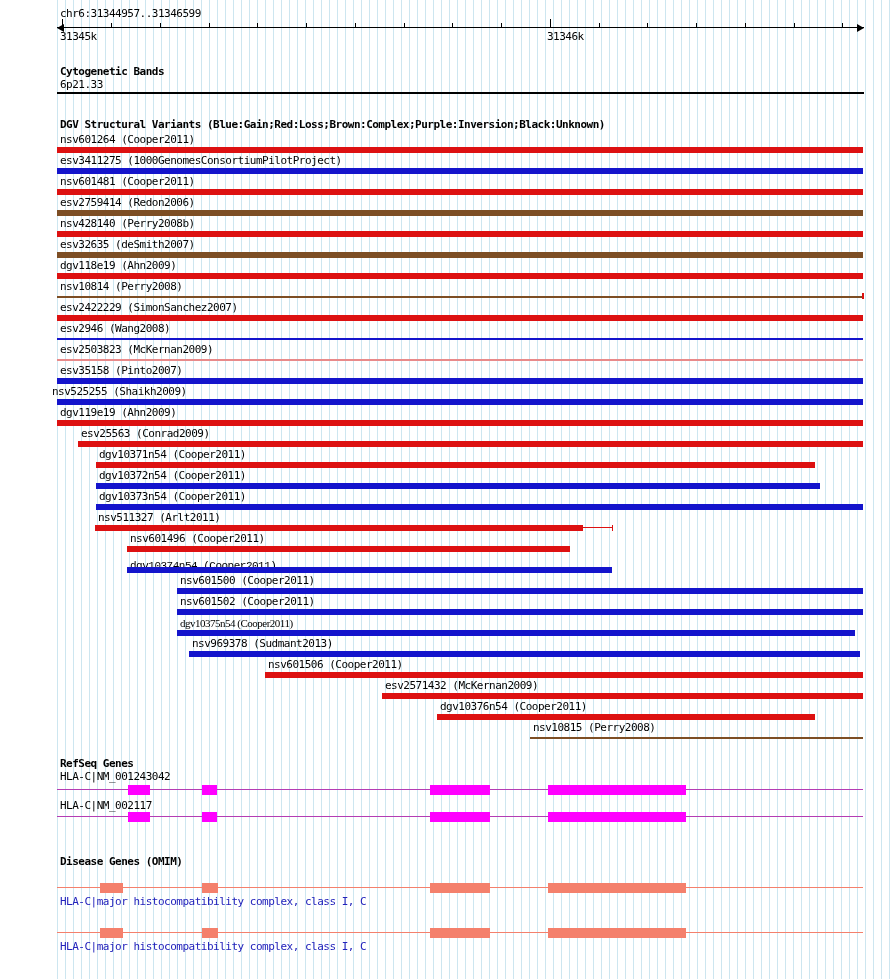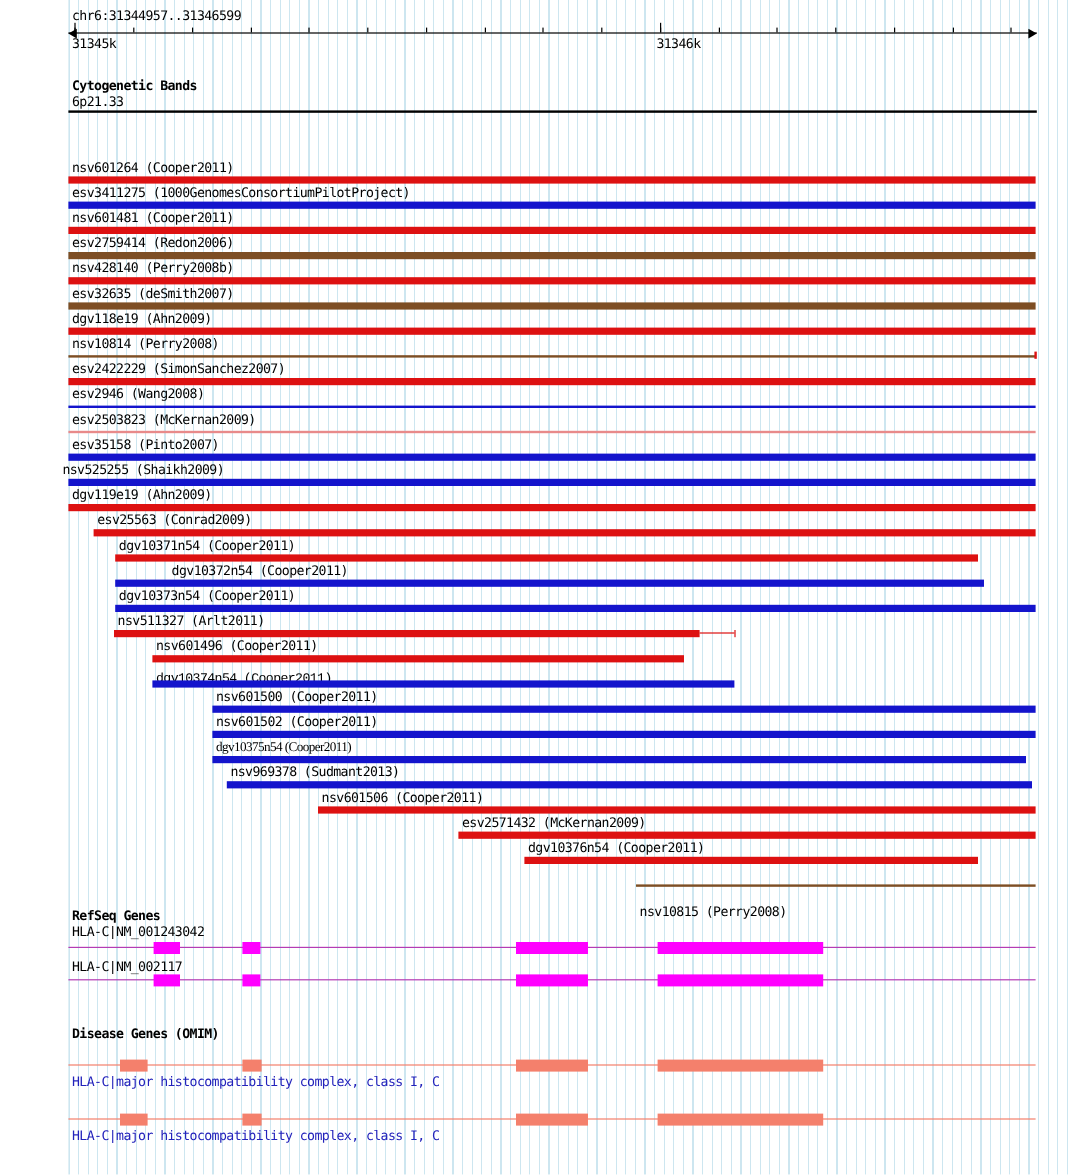--- a/index.html
+++ b/index.html
@@ -55,20 +55,21 @@
     <div id="ruler-labels">
         <div class="abs" style="left: 60px; top: 31px;">31345k</div>
         <div class="abs" style="left: 547px; top: 31px;">31346k</div>
       </div>
   </div>
 
   <div class="abs bold" style="left:60px;top:66px">Cytogenetic Bands</div>
   <div class="abs" style="left:60px;top:79px">6p21.33</div>
   <div class="bar" style="left:57px;top:92px;width:807px;height:2px;background:#000"></div>
 
+  <div class="abs bold" style="left:60px;top:119px">DGV Structural Variants (Blue:Gain;Red:Loss;Brown:Complex;Purple:Inversion;Black:Unknown)</div>
   <div id="dgv-tracks">
       <div>
         <div class="abs" style="left: 60px; top: 134px;">nsv601264 (Cooper2011)</div>
         <div class="bar" style="left: 57px; top: 147px; width: 806px; height: 6px; background: rgb(221, 17, 17);"></div>
       </div>
       <div>
         <div class="abs" style="left: 60px; top: 155px;">esv3411275 (1000GenomesConsortiumPilotProject)</div>
         <div class="bar" style="left: 57px; top: 168px; width: 806px; height: 6px; background: rgb(20, 20, 204);"></div>
       </div>
       <div>
@@ -122,21 +123,21 @@
       </div>
       <div>
         <div class="abs" style="left: 81px; top: 428px;">esv25563 (Conrad2009)</div>
         <div class="bar" style="left: 78px; top: 441px; width: 785px; height: 6px; background: rgb(221, 17, 17);"></div>
       </div>
       <div>
         <div class="abs" style="left: 99px; top: 449px;">dgv10371n54 (Cooper2011)</div>
         <div class="bar" style="left: 96px; top: 462px; width: 719px; height: 6px; background: rgb(221, 17, 17);"></div>
       </div>
       <div>
-        <div class="abs" style="left: 99px; top: 470px; margin-left: 44px;">dgv10372n54 (Cooper2011)</div>
+        <div class="abs" style="left: 99px; top: 470px;">dgv10372n54 (Cooper2011)</div>
         <div class="bar" style="left: 96px; top: 483px; width: 724px; height: 6px; background: rgb(20, 20, 204);"></div>
       </div>
       <div>
         <div class="abs" style="left: 99px; top: 491px; text-align: right;">dgv10373n54 (Cooper2011)</div>
         <div class="bar" style="left: 96px; top: 504px; width: 767px; height: 6px; background: rgb(20, 20, 204);"></div>
       </div>
       <div>
         <div class="abs" style="left: 98px; top: 512px;">nsv511327 (Arlt2011)</div>
         <div class="bar" style="left: 95px; top: 525px; width: 488px; height: 6px; background: rgb(221, 17, 17);"></div>
         <div class="bar" style="left: 583px; top: 527px; width: 29px; height: 1px; background: rgb(221, 17, 17);"></div>
@@ -172,21 +173,21 @@
       </div>
       <div>
         <div class="abs" style="left: 385px; top: 680px;">esv2571432 (McKernan2009)</div>
         <div class="bar" style="left: 382px; top: 693px; width: 481px; height: 6px; background: rgb(221, 17, 17);"></div>
       </div>
       <div>
         <div class="abs" style="left: 440px; top: 701px;">dgv10376n54 (Cooper2011)</div>
         <div class="bar" style="left: 437px; top: 714px; width: 378px; height: 6px; background: rgb(221, 17, 17);"></div>
       </div>
       <div>
-        <div class="abs" style="left: 533px; top: 722px; margin-top: 32px;">nsv10815 (Perry2008)</div>
+        <div class="abs" style="left: 533px; top: 722px;">nsv10815 (Perry2008)</div>
         <div class="bar" style="left: 530px; top: 737px; width: 333px; height: 2px; background: rgb(125, 78, 36);"></div>
       </div>
     </div>
 
   <div class="abs bold" style="left:60px;top:758px">RefSeq Genes</div>
   <div id="refseq-genes">
       <div>
         <div class="abs" style="left: 60px; top: 771px; color: rgb(0, 0, 0);">HLA-C|NM_001243042</div>
         <div class="bar" style="left: 57px; top: 789px; width: 806px; height: 1px; background: rgb(180, 60, 180);"></div>
         <div class="bar" style="left: 128px; top: 785px; width: 22px; height: 10px; background: rgb(255, 0, 255);"></div>

